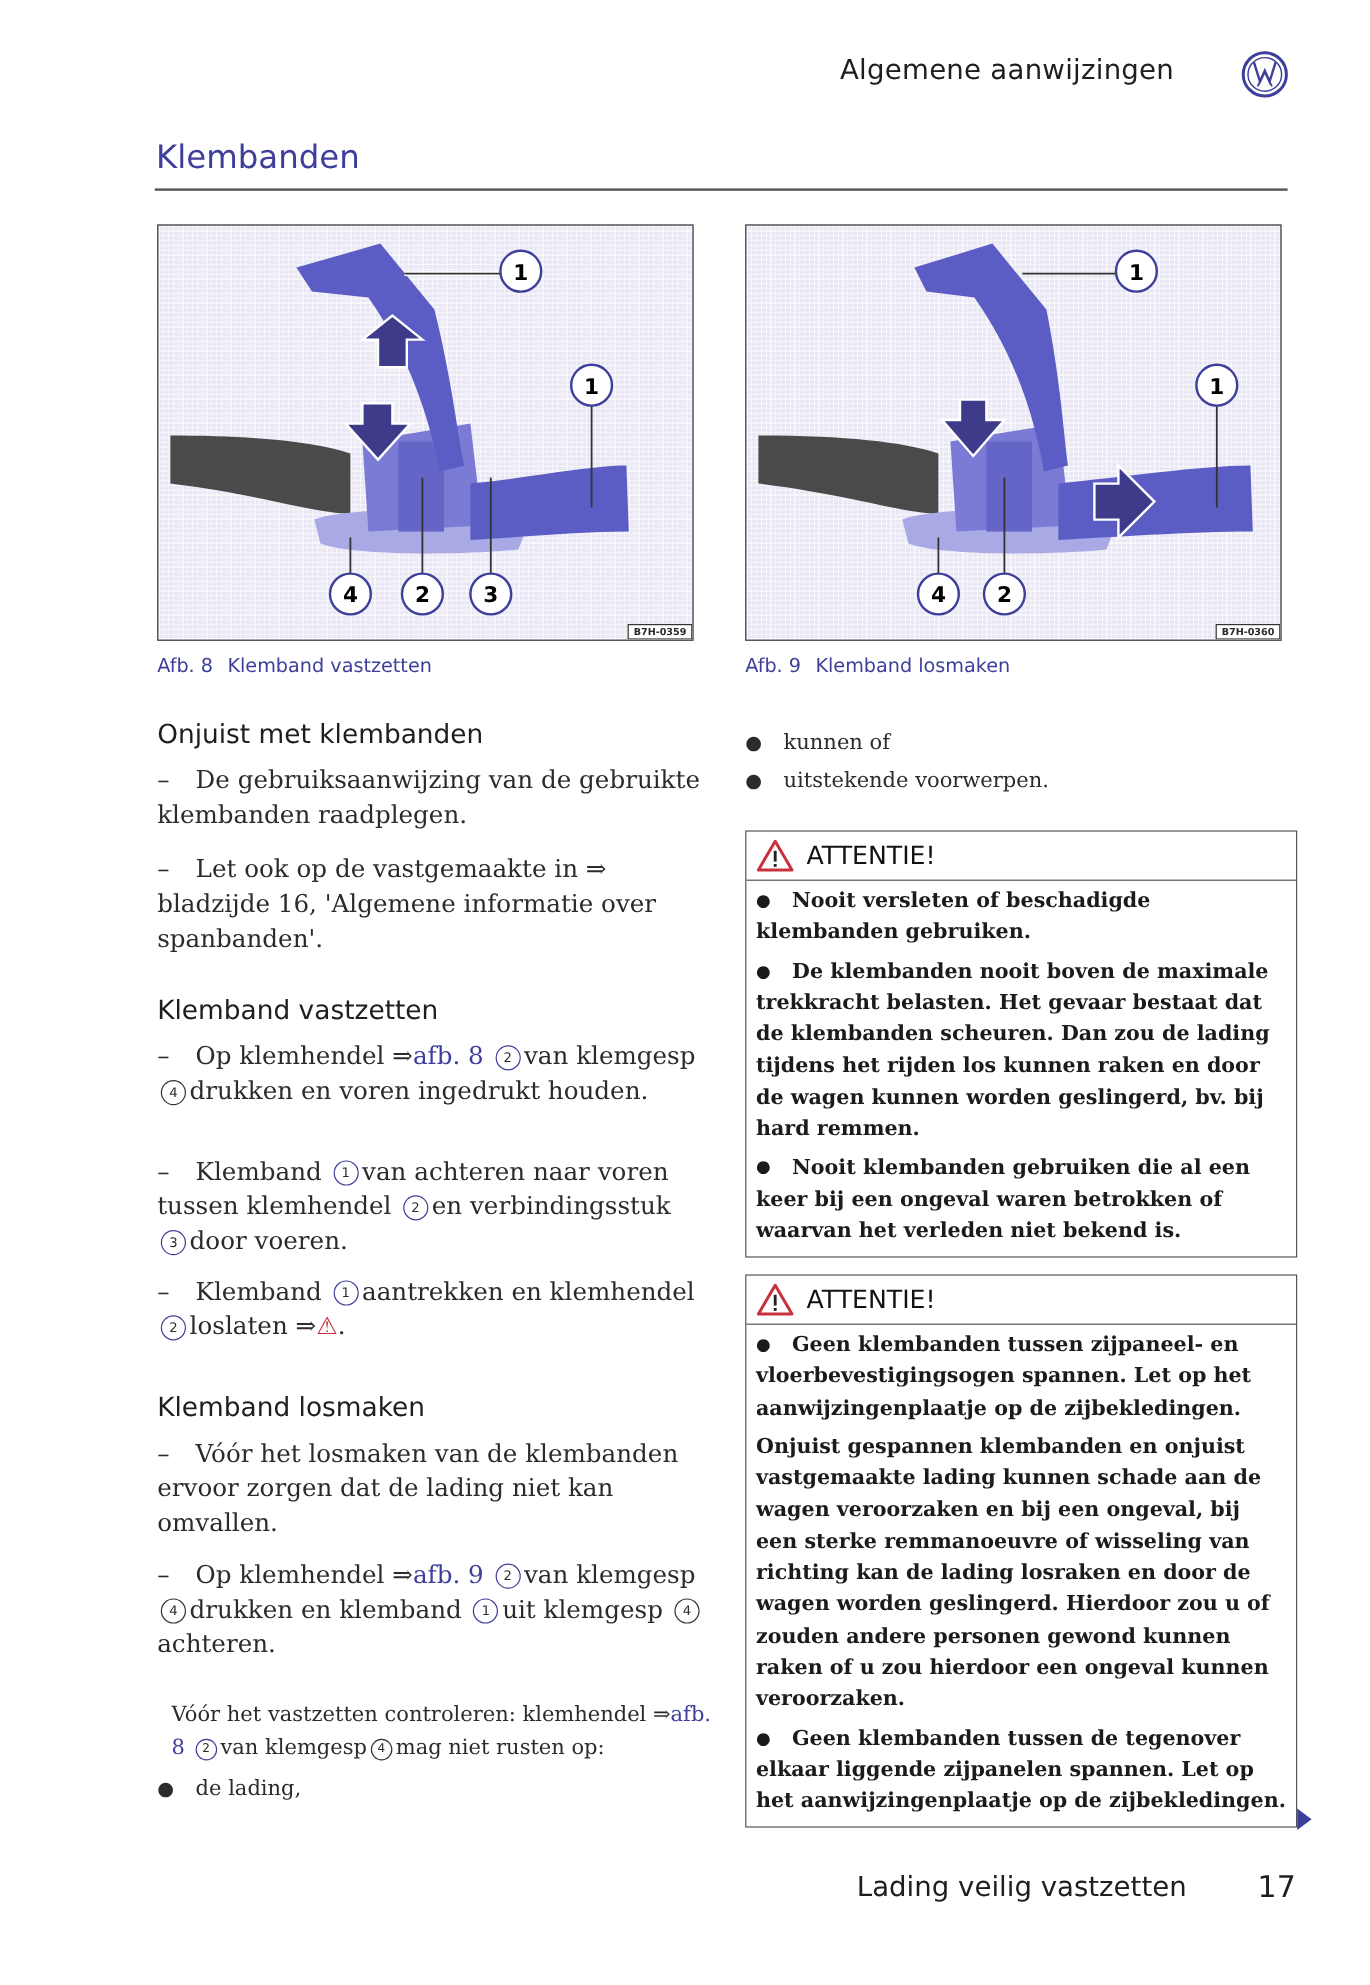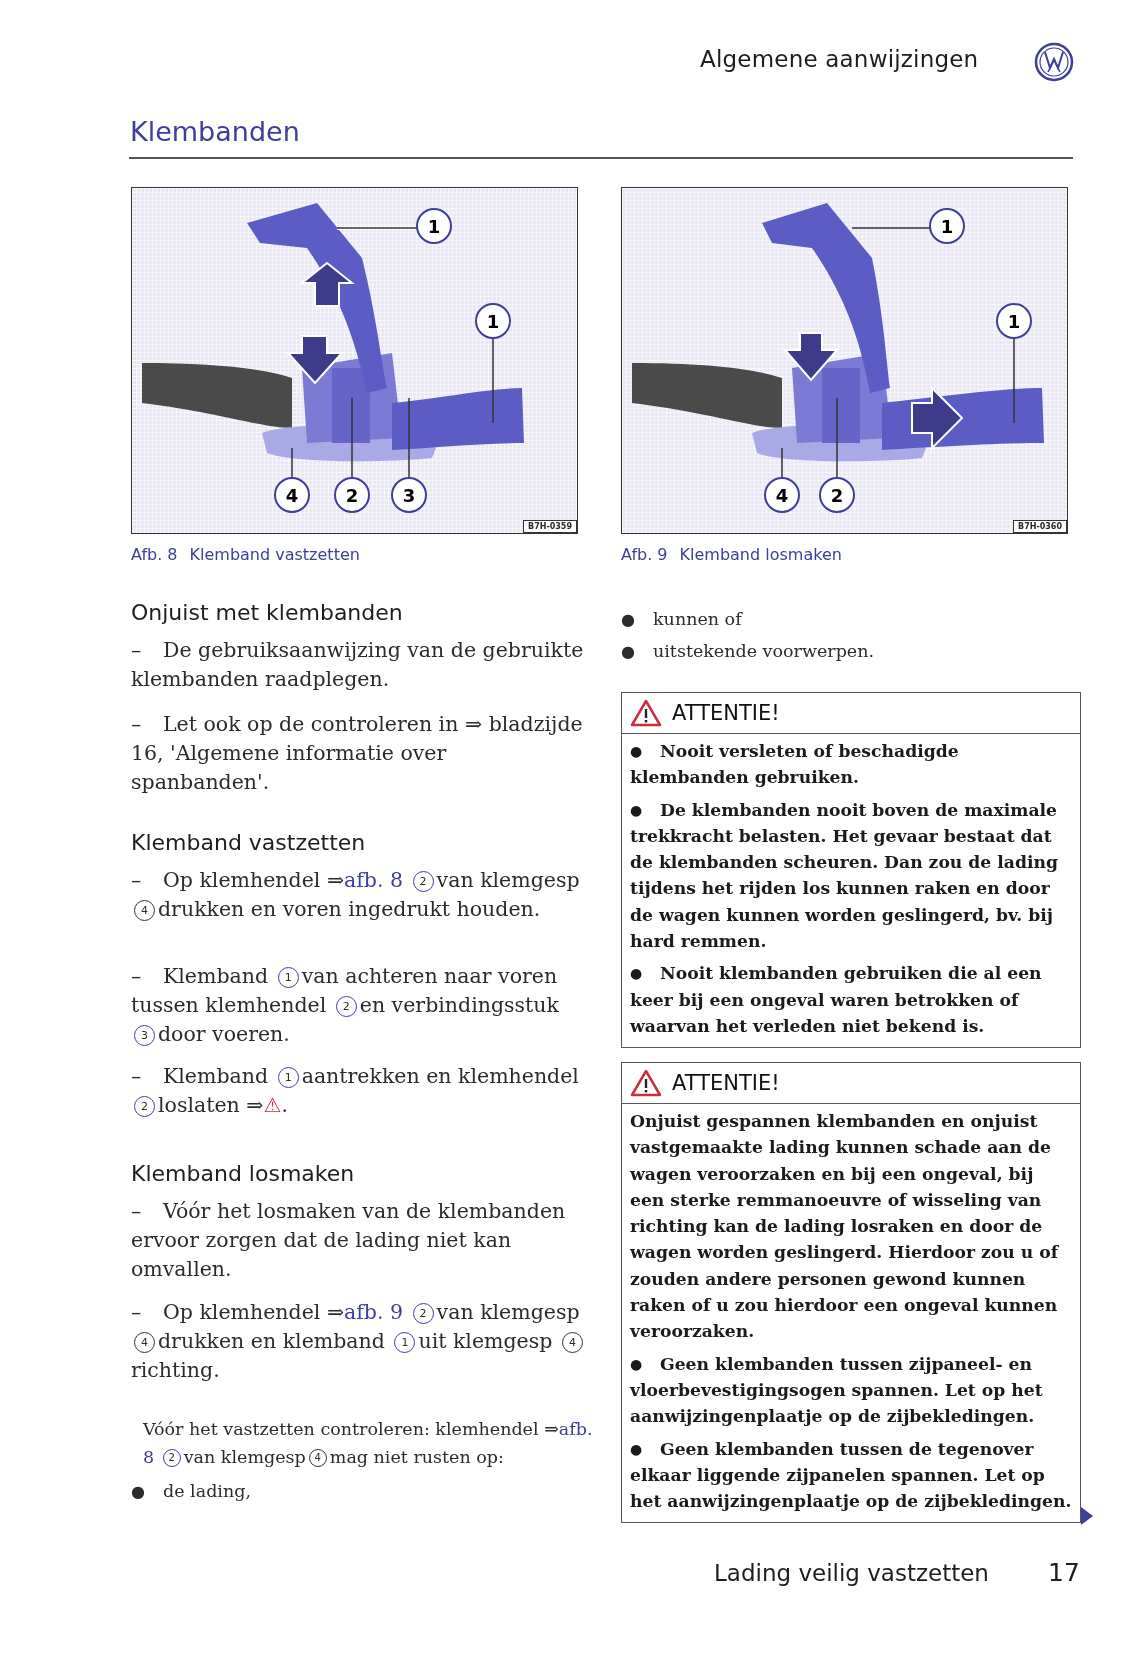--- a/index.html
+++ b/index.html
@@ -196,21 +196,21 @@
 </div>
 <div class="caption" style="left:621px; top:545px;">
   <span class="num">Afb. 9</span><span>Klemband losmaken</span>
 </div>
 
 <div class="h2" style="top:600px;">Onjuist met klembanden</div>
 <div class="para" style="top:636px;">
   <span class="dash">–</span><span>De gebruiksaanwijzing van de gebruikte klembanden raadplegen.</span>
 </div>
 <div class="para" style="top:710px;">
-  <span class="dash">–</span><span>Let ook op de controleren in</span>
+  <span class="dash">–</span><span>Let ook op de vastgemaakte in</span>
   <span>⇒</span>
   <span>bladzijde 16, 'Algemene informatie over spanbanden'.</span>
 </div>
 
 <div class="h2" style="top:830px;">Klemband vastzetten</div>
 <div class="para" style="top:866px;">
   <span class="dash">–</span><span>Op klemhendel</span>
   <span>⇒</span><span class="link">afb. 8</span>
   <span class="circ blue">2</span><span>van klemgesp</span>
   <span class="circ">4</span><span>drukken en voren ingedrukt houden.</span>
@@ -231,21 +231,21 @@
 <div class="h2" style="top:1161px;">Klemband losmaken</div>
 <div class="para" style="top:1197px;">
   <span class="dash">–</span><span>Vóór het losmaken van de klembanden ervoor zorgen dat de lading niet kan omvallen.</span>
 </div>
 <div class="para" style="top:1298px;">
   <span class="dash">–</span><span>Op klemhendel</span>
   <span>⇒</span><span class="link">afb. 9</span>
   <span class="circ blue">2</span><span>van klemgesp</span>
   <span class="circ">4</span><span>drukken en klemband</span>
   <span class="circ blue">1</span><span>uit klemgesp</span>
-  <span class="circ">4</span><span>richting.</span>
+  <span class="circ">4</span><span>achteren.</span>
 </div>
 
 <div class="small-para" style="top:1415px;margin-left:12px;">
   <span>Vóór het vastzetten controleren: klemhendel</span>
   <span>⇒</span><span class="link">afb. 8</span>
   <span class="circ blue">2</span><span>van klemgesp</span><span class="circ">4</span><span>mag niet rusten op:</span>
 </div>
 <div class="bullet-li" style="left:131px; top:1481px;">
   <span class="dot">●</span><span>de lading,</span>
 </div>
@@ -276,22 +276,22 @@
 <div class="warnbox" style="top:1062px;">
   <div class="wb-head">
     <svg width="32" height="28" viewBox="0 0 32 28">
       <path d="M16 2 L30 26 L2 26 Z" fill="none" stroke="#c8303e" stroke-width="2.5" stroke-linejoin="round"></path>
       <rect x="14.8" y="10" width="2.4" height="9" fill="#222"></rect>
         <rect x="14.8" y="21" width="2.4" height="2.4" fill="#222"></rect>
     </svg>
     <span>ATTENTIE!</span>
   </div>
   <div class="wb-body">
+    <p><span class="bul">●</span><span>Geen klembanden tussen zijpaneel- en vloerbevestigingsogen spannen. Let op het aanwijzingenplaatje op de zijbekledingen.</span></p>
     <p>Onjuist gespannen klembanden en onjuist vastgemaakte lading kunnen schade aan de wagen veroorzaken en bij een ongeval, bij een sterke remmanoeuvre of wisseling van richting kan de lading losraken en door de wagen worden geslingerd. Hierdoor zou u of zouden andere personen gewond kunnen raken of u zou hierdoor een ongeval kunnen veroorzaken.</p>
-    <p><span class="bul">●</span><span>Geen klembanden tussen zijpaneel- en vloerbevestigingsogen spannen. Let op het aanwijzingenplaatje op de zijbekledingen.</span></p>
     <p><span class="bul">●</span><span>Geen klembanden tussen de tegenover elkaar liggende zijpanelen spannen. Let op het aanwijzingenplaatje op de zijbekledingen.</span></p>
   </div>
 </div>
 
 <div class="continue-arrow"></div>
 
 <div class="footer-section">Lading veilig vastzetten</div>
 <div class="footer-page">17</div>
 
 </body></html>

